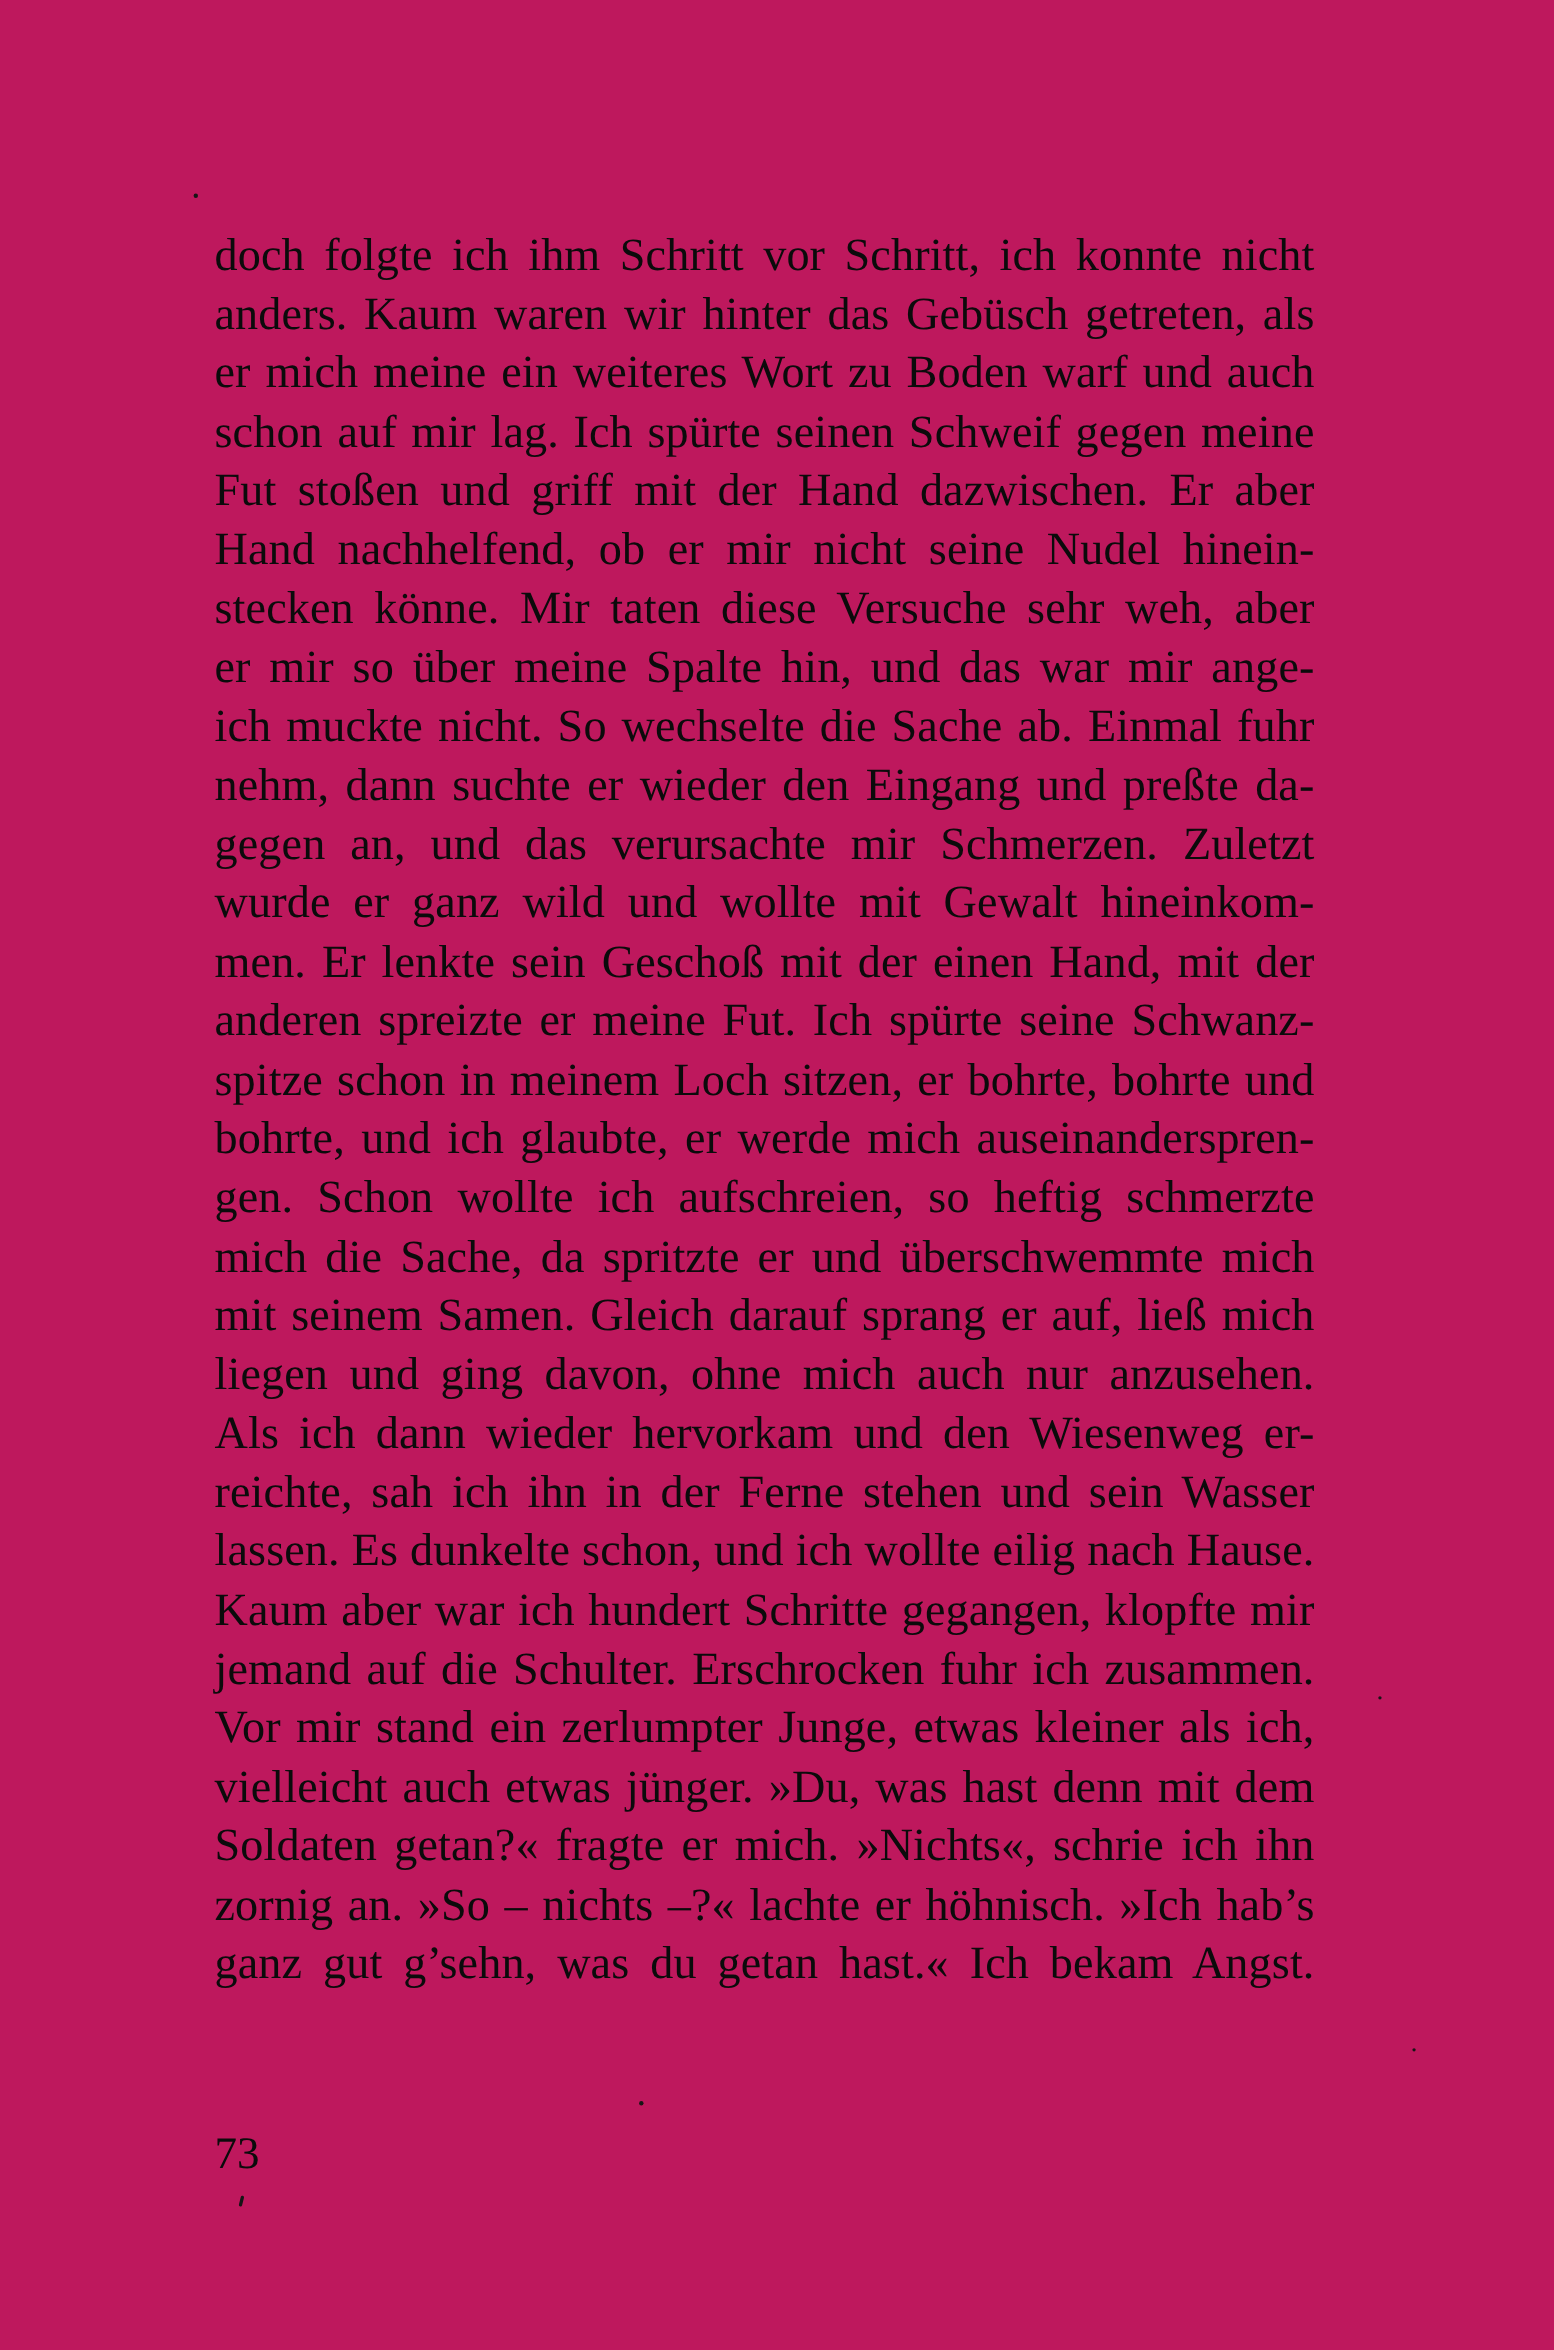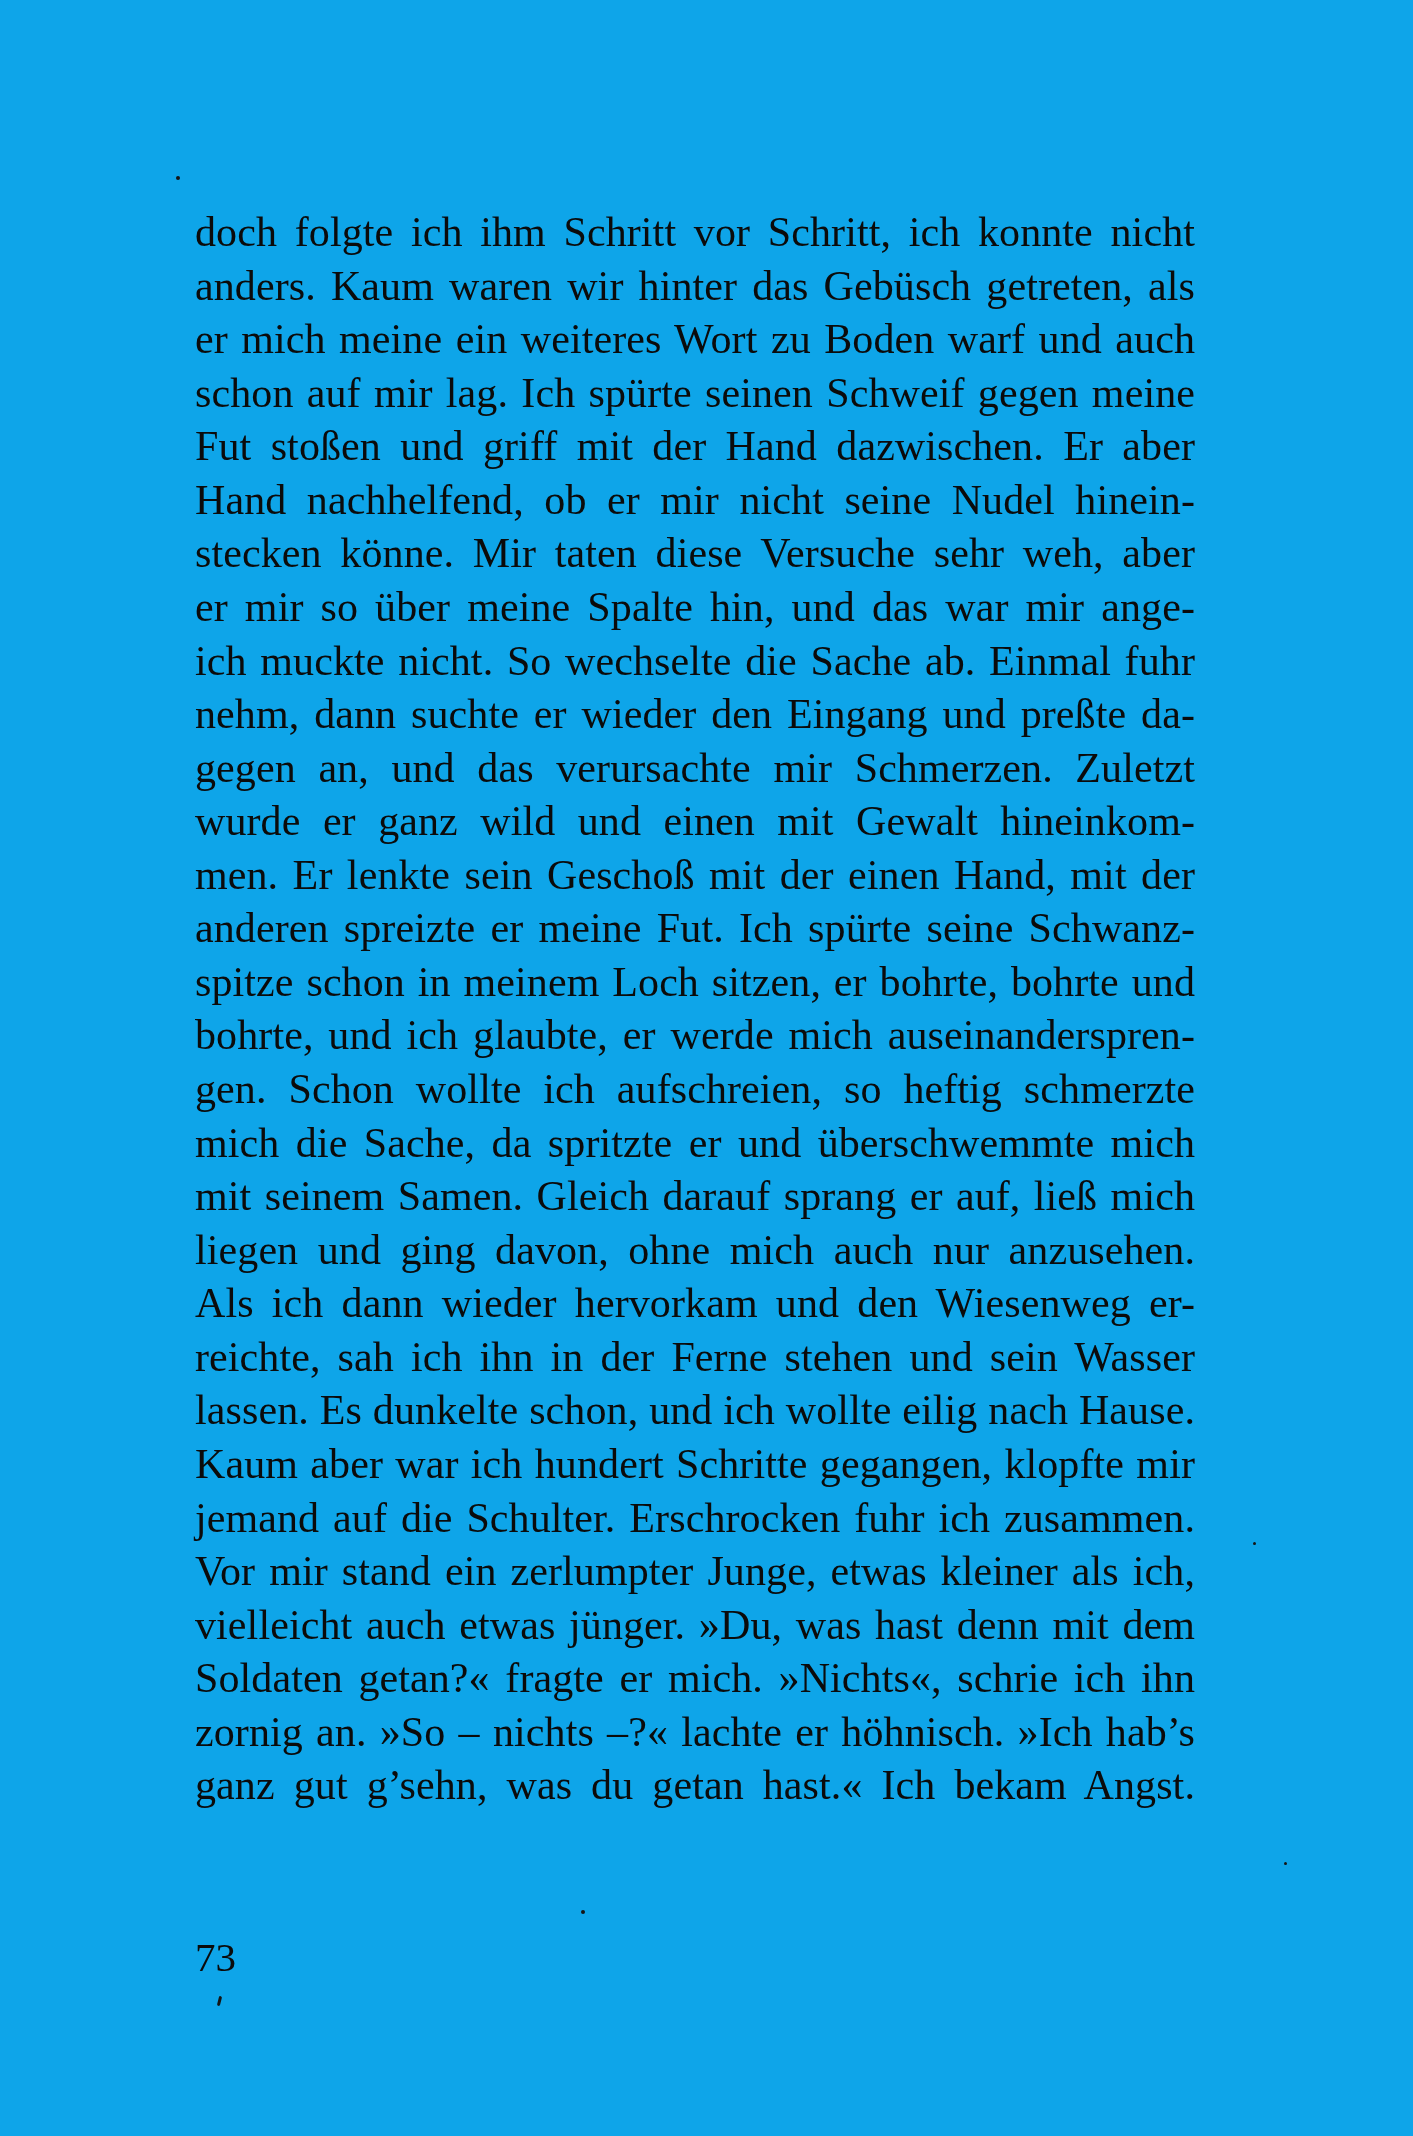--- a/index.html
+++ b/index.html
@@ -4,21 +4,21 @@
 <style>
   html, body {
     margin: 0;
     padding: 0;
     background: #ffffff;
   }
   .page {
     position: relative;
     width: 1413px;
     height: 2136px;
-    background: #0ea5e9;
+    background: #be185d;
     overflow: hidden;
     font-family: "Liberation Serif", "DejaVu Serif", serif;
     color: #0b0b0b;
   }
   .text-block {
     position: absolute;
     left: 195px;
     top: 206px;
     width: 1000px;
   }
@@ -59,21 +59,21 @@
       <div class="line">anders. Kaum waren wir hinter das Gebüsch getreten, als</div>
       <div class="line">er mich meine ein weiteres Wort zu Boden warf und auch</div>
       <div class="line">schon auf mir lag. Ich spürte seinen Schweif gegen meine</div>
       <div class="line">Fut stoßen und griff mit der Hand dazwischen. Er aber</div>
       <div class="line">Hand nachhelfend, ob er mir nicht seine Nudel hinein-</div>
       <div class="line">stecken könne. Mir taten diese Versuche sehr weh, aber</div>
       <div class="line">er mir so über meine Spalte hin, und das war mir ange-</div>
       <div class="line">ich muckte nicht. So wechselte die Sache ab. Einmal fuhr</div>
       <div class="line">nehm, dann suchte er wieder den Eingang und preßte da-</div>
       <div class="line">gegen an, und das verursachte mir Schmerzen. Zuletzt</div>
-      <div class="line">wurde er ganz wild und einen mit Gewalt hineinkom-</div>
+      <div class="line">wurde er ganz wild und wollte mit Gewalt hineinkom-</div>
       <div class="line">men. Er lenkte sein Geschoß mit der einen Hand, mit der</div>
       <div class="line">anderen spreizte er meine Fut. Ich spürte seine Schwanz-</div>
       <div class="line">spitze schon in meinem Loch sitzen, er bohrte, bohrte und</div>
       <div class="line">bohrte, und ich glaubte, er werde mich auseinanderspren-</div>
       <div class="line">gen. Schon wollte ich aufschreien, so heftig schmerzte</div>
       <div class="line">mich die Sache, da spritzte er und überschwemmte mich</div>
       <div class="line">mit seinem Samen. Gleich darauf sprang er auf, ließ mich</div>
       <div class="line">liegen und ging davon, ohne mich auch nur anzusehen.</div>
       <div class="line">Als ich dann wieder hervorkam und den Wiesenweg er-</div>
       <div class="line">reichte, sah ich ihn in der Ferne stehen und sein Wasser</div>

